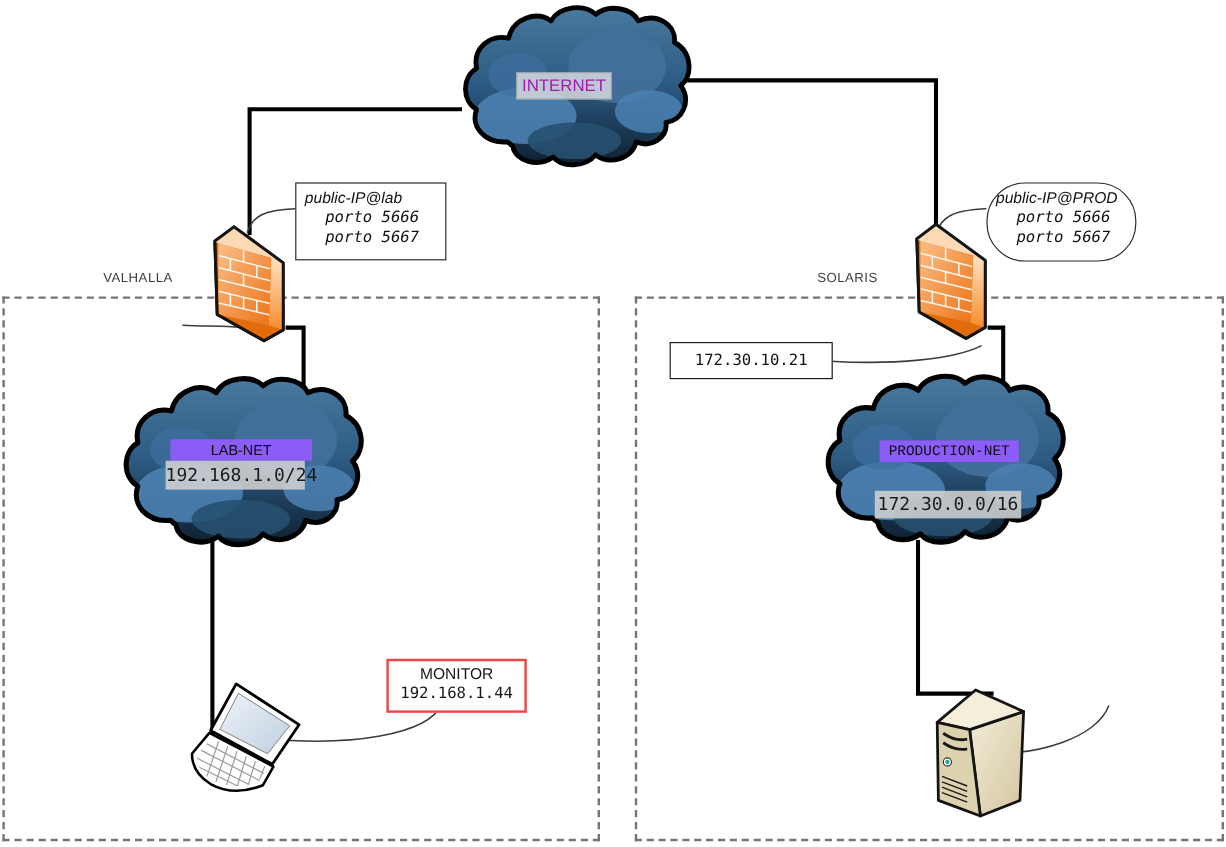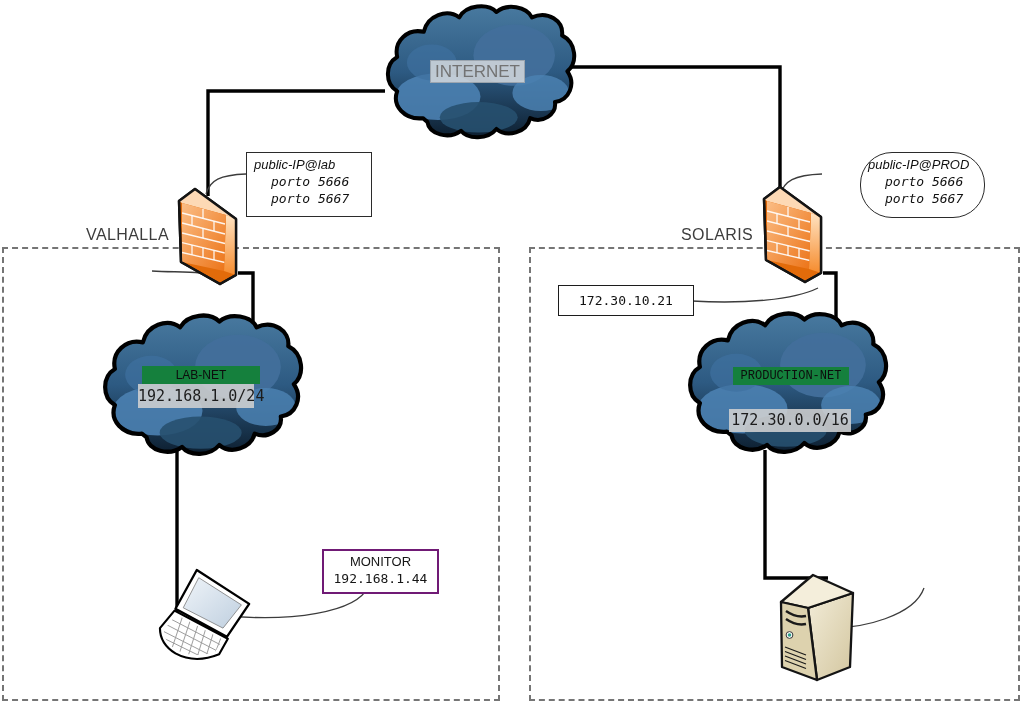--- a/index.html
+++ b/index.html
@@ -4,43 +4,43 @@
 <style>
   html,body { margin:0; padding:0; background:#fff; }
   .canvas {
     position:relative; width:1022px; height:706px; background:#fff;
     overflow:hidden; font-family:"Liberation Sans", sans-serif;
   }
   .dashed-zone { position:absolute; border:2px dashed #757575; z-index:1; }
   svg.layer { position:absolute; left:0; top:0; z-index:2; }
   .lbl { position:absolute; z-index:3; }
 
-  .site-label { font-size:16px; color:#3d3d3d; letter-spacing:0.4px; }
+  .site-label { font-size:11px; color:#3d3d3d; letter-spacing:0.4px; }
 
   .internet-label {
     background:rgba(214,217,221,0.85); border:1px solid rgba(125,135,145,0.55);
-    font-size:17px; color:#737373; padding:0 4px; line-height:21px;
+    font-size:14px; color:#a21caf; padding:0 4px; line-height:21px;
   }
 
   .note-box { background:#fff; border:1px solid #2b2b2b;font-style:italic; }
   .note-title { font-size:13px; color:#111; margin:4px 0 1px 7px; white-space:nowrap; }
   .note-line  { font-family:"DejaVu Sans Mono", monospace; font-size:13px; color:#111;
                 margin-left:24px; line-height:17px; white-space:nowrap; }
 
   .ip-box {
     background:#fff; border:1px solid #1c1c1c; display:flex; align-items:center;
     justify-content:center; font-family:"DejaVu Sans Mono", monospace;
     font-size:13px; color:#111;
   }
 
-  .callout-box { background:#fff; border:2px solid #701a75; text-align:center; padding-top:3px; }
+  .callout-box { background:#fff; border:2px solid #ef4444; text-align:center; padding-top:3px; }
   .callout-name { font-size:13px; color:#161616; line-height:16px; }
   .callout-ip   { font-family:"DejaVu Sans Mono", monospace; font-size:13px; color:#161616; line-height:17px; }
 
-  .net-name   { background:#15803d; text-align:center; font-size:12px; color:#0d0d0d; }
+  .net-name   { background:#8b5cf6; text-align:center; font-size:12px; color:#0d0d0d; }
   .net-subnet { background:rgba(208,208,208,0.88); text-align:center;
                 font-family:"DejaVu Sans Mono", monospace; font-size:15px; color:#1c1c1c; }
 
   .link { fill:none; stroke:#000; stroke-width:3.4; }
   .lead { fill:none; stroke:#3c3c3c; stroke-width:1.3; }
 </style>
 </head>
 <body>
 
 <div class="canvas">
@@ -165,21 +165,21 @@
 
   <div class="lbl site-label" style="left:86px; top:226px;">VALHALLA</div>
   <div class="lbl site-label" style="left:681px; top:226px;">SOLARIS</div>
 
   <div class="lbl note-box" style="left:246px; top:152px; width:124px; height:63px;">
     <div class="note-title">public-IP@lab</div>
     <div class="note-line">porto 5666</div>
     <div class="note-line">porto 5667</div>
   </div>
 
-  <div class="lbl note-box" style="left:860px; top:152px; width:123px; height:64px;border-radius:32px;">
+  <div class="lbl note-box" style="left:822px; top:152px; width:123px; height:64px;border-radius:32px;">
     <div class="note-title">public-IP@PROD</div>
     <div class="note-line">porto 5666</div>
     <div class="note-line">porto 5667</div>
   </div>
 
   <div class="lbl ip-box" style="left:558px; top:285px; width:134px; height:29px;">172.30.10.21</div>
 
   <div class="lbl net-name" style="left:142px; top:366px; width:118px; height:18px; line-height:18px;">LAB-NET</div>
   <div class="lbl net-subnet" style="left:138px; top:384px; width:116px; height:24px; line-height:24px;">192.168.1.0/24</div>
 

